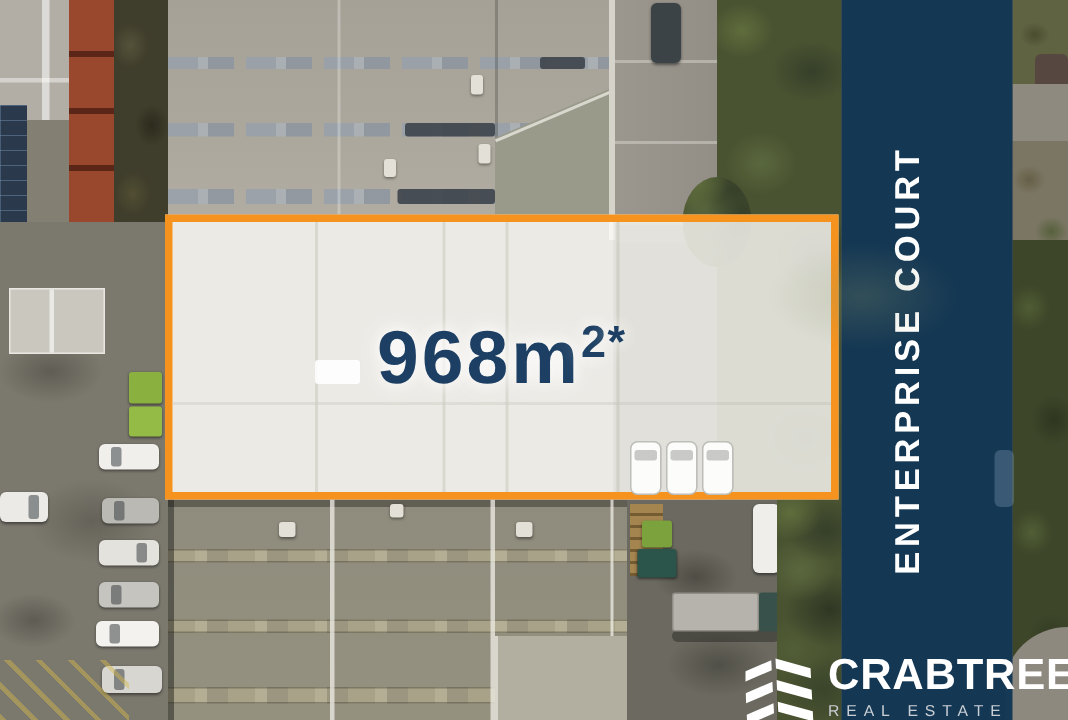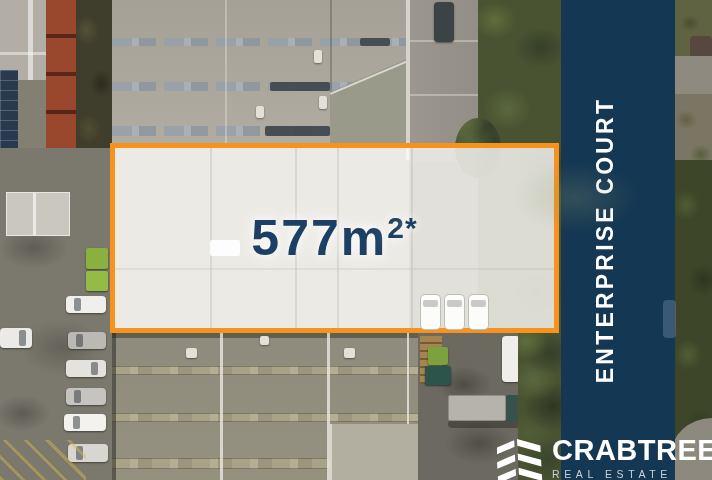--- a/index.html
+++ b/index.html
@@ -237,21 +237,21 @@
     <span class="hr-mark"></span>
     <span class="hr-car" style="left:305px;">
         <i></i>
       </span>
     <span class="hr-car" style="left:329px;">
         <i></i>
       </span>
     <span class="hr-car" style="left:353px;">
         <i></i>
       </span>
-    <div class="area-text"><span>577m</span><span class="sup"><span>2</span><span>*</span></span>
+    <div class="area-text"><span>968m</span><span class="sup"><span>2</span><span>*</span></span>
     </div>
   </div>
 
   <div class="ab brand">
     <svg width="46" height="46" viewBox="0 0 48 48">
       <g fill="#ffffff" transform="rotate(-3 24 24)">
         <polygon points="0,10 19,3 19,10 0,17"></polygon>
           <polygon points="22,2 46,10 46,17 22,9"></polygon>
         <polygon points="0,25 19,18 19,25 0,32"></polygon>
           <polygon points="22,17 46,25 46,32 22,24"></polygon>

